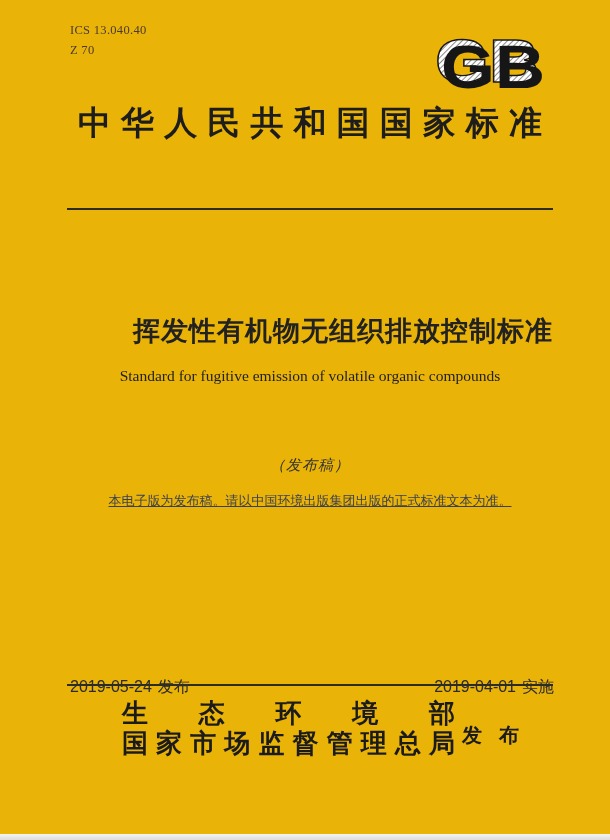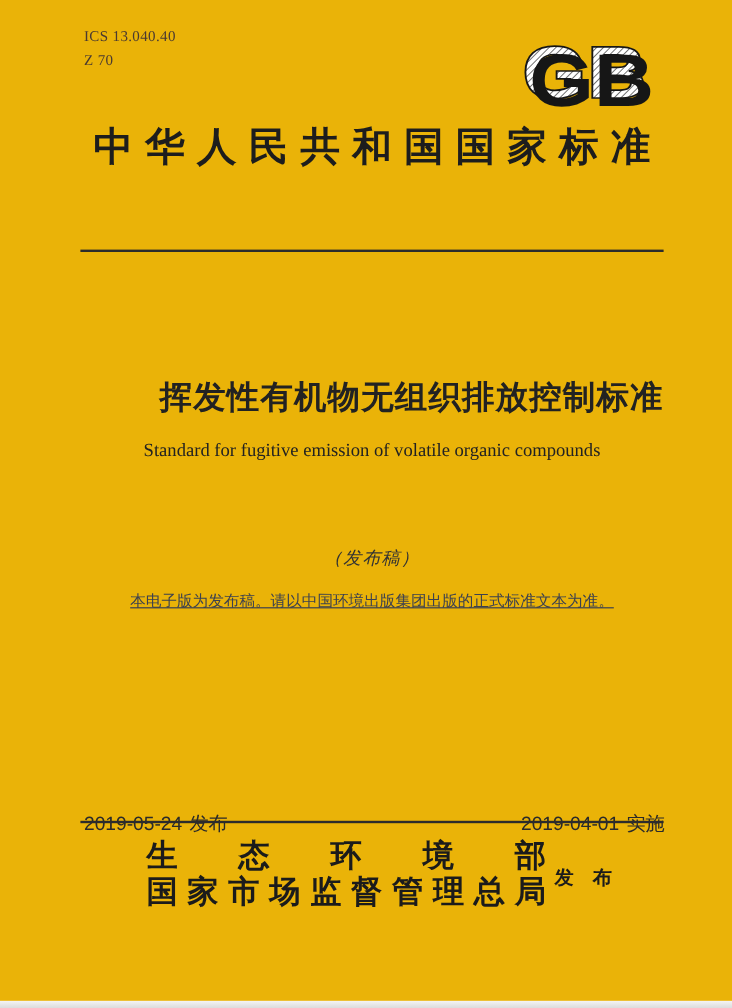--- a/index.html
+++ b/index.html
@@ -85,21 +85,21 @@
 
   .publisher-block {
     position: absolute; left: 122px; top: 700px; width: 333px;
     font-weight: bold; font-size: 26px; line-height: 27px;
     color: #1b1b1b;
   }
   .publisher-line2 { margin-top: 3px; }
 
   .publish-action {
     position: absolute; left: 462px; top: 722px;
-    font-weight: bold; font-size: 16px; letter-spacing: 6px;
+    font-weight: bold; font-size: 20px; letter-spacing: 6px;
     color: #1b1b1b; white-space: nowrap; text-align: right;
   }
 
   .scan-edge-bottom {
     position: absolute; left: 0; bottom: 0; width: 610px; height: 6px;
     background: linear-gradient(#f4f4f4, #dcdcdc);
   }
 </style>
 </head>
 <body>

